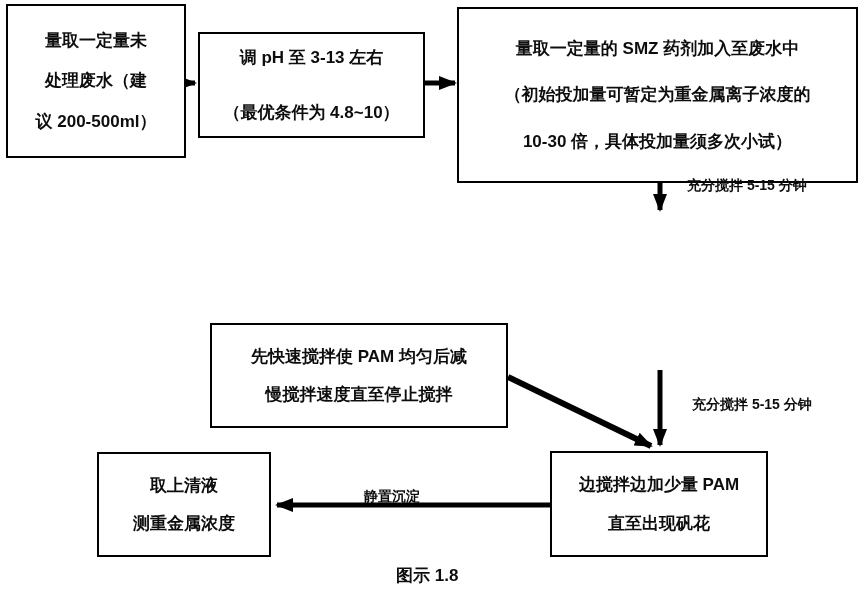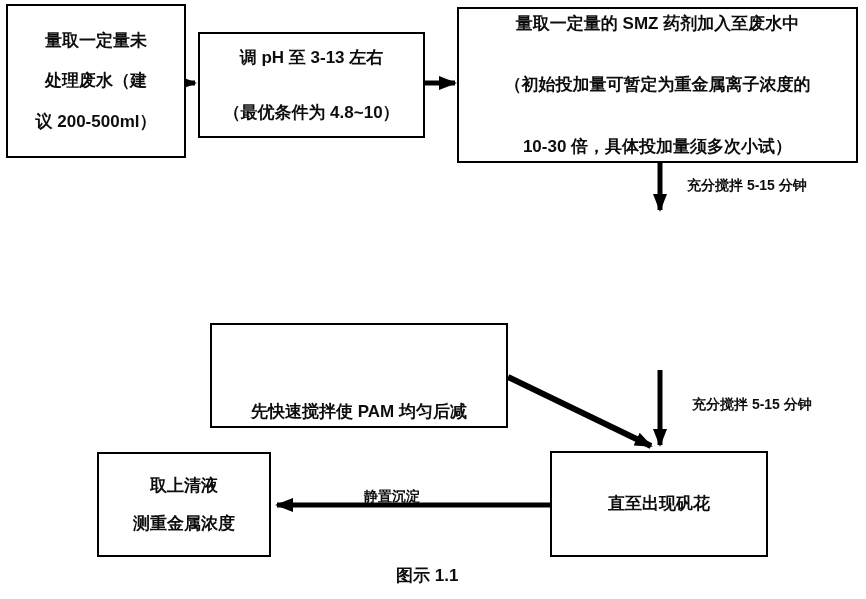--- a/index.html
+++ b/index.html
@@ -34,23 +34,23 @@
     align-items: center;
     text-align: center;
     font-size: 17px;
     font-weight: 600;
     color: #0d0d0d;
     padding: 4px 2px;
   }
   .bline { white-space: nowrap; line-height: 1.25; }
   .box-measure  { left: 6px;   top: 4px;   width: 180px; height: 154px; }
   .box-ph       { left: 198px; top: 32px;  width: 227px; height: 106px; gap: 24px; }
-  .box-smz      { left: 457px; top: 7px;   width: 401px; height: 156px; justify-content: space-between; }
+  .box-smz      { left: 457px; top: 7px;   width: 401px; height: 176px; }
   .box-pac      { left: 529px; top: 215px; width: 262px; height: 155px; }
-  .box-stir     { left: 210px; top: 323px; width: 298px; height: 105px; justify-content: flex-end; }
+  .box-stir     { left: 210px; top: 323px; width: 298px; height: 105px; }
   .box-pam      { left: 550px; top: 451px; width: 218px; height: 106px; }
   .box-sample   { left: 97px;  top: 452px; width: 174px; height: 105px; align-items: center; }
   .alabel {
     position: absolute;
     font-size: 14px;
     font-weight: 600;
     color: #0d0d0d;
     white-space: nowrap;
   }
   .label-stir1  { left: 687px; top: 177px; }
@@ -98,30 +98,32 @@
 
   <div class="fbox box-smz">
     <div class="bline">量取一定量的 SMZ 药剂加入至废水中</div>
     <div class="bline">（初始投加量可暂定为重金属离子浓度的</div>
     <div class="bline">10-30 倍，具体投加量须多次小试）</div>
   </div>
 
 
   <div class="fbox box-stir">
     <div class="bline">先快速搅拌使 PAM 均匀后减</div>
+    <div class="bline">慢搅拌速度直至停止搅拌</div>
   </div>
 
   <div class="fbox box-pam">
+    <div class="bline">边搅拌边加少量 PAM</div>
     <div class="bline">直至出现矾花</div>
   </div>
 
   <div class="fbox box-sample">
     <div class="bline">取上清液</div>
     <div class="bline">测重金属浓度</div>
   </div>
 
   <div class="alabel label-stir1">充分搅拌 5-15 分钟</div>
   <div class="alabel label-stir2">充分搅拌 5-15 分钟</div>
   <div class="alabel label-settle">静置沉淀</div>
 
-  <div class="caption">图示 1.1</div>
+  <div class="caption">图示 1.8</div>
 
 </div>
 
 </body></html>

